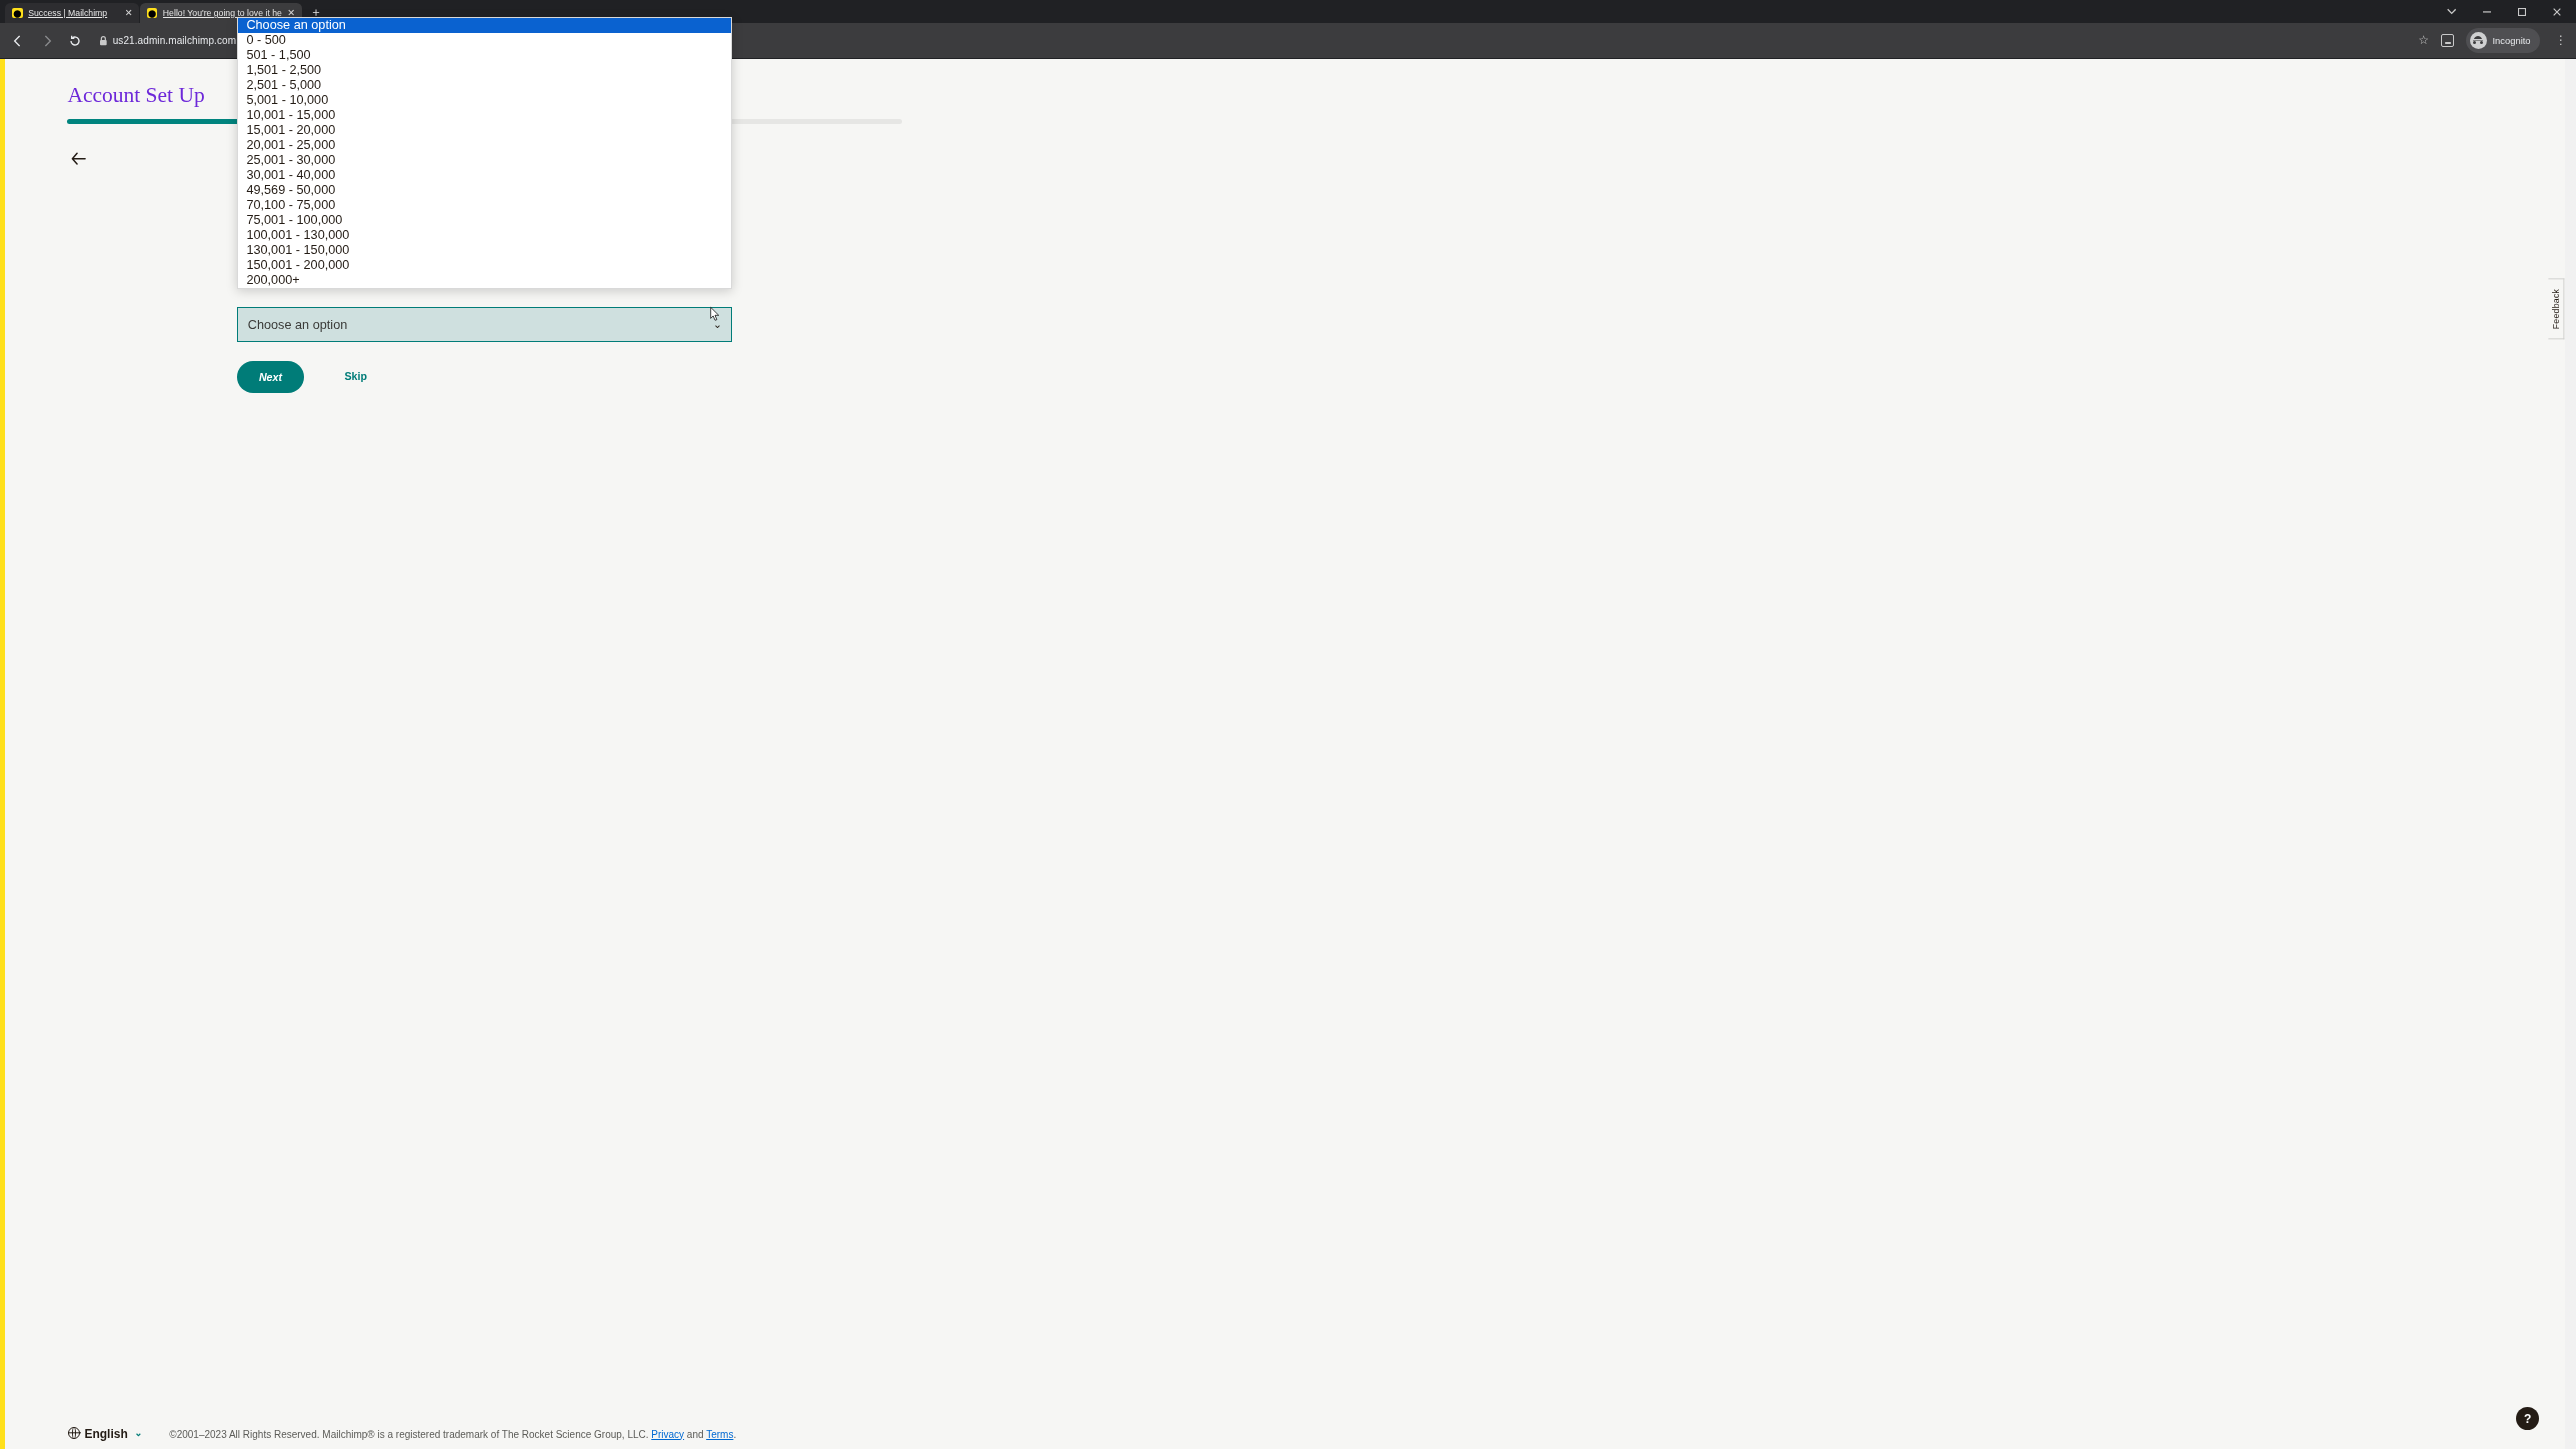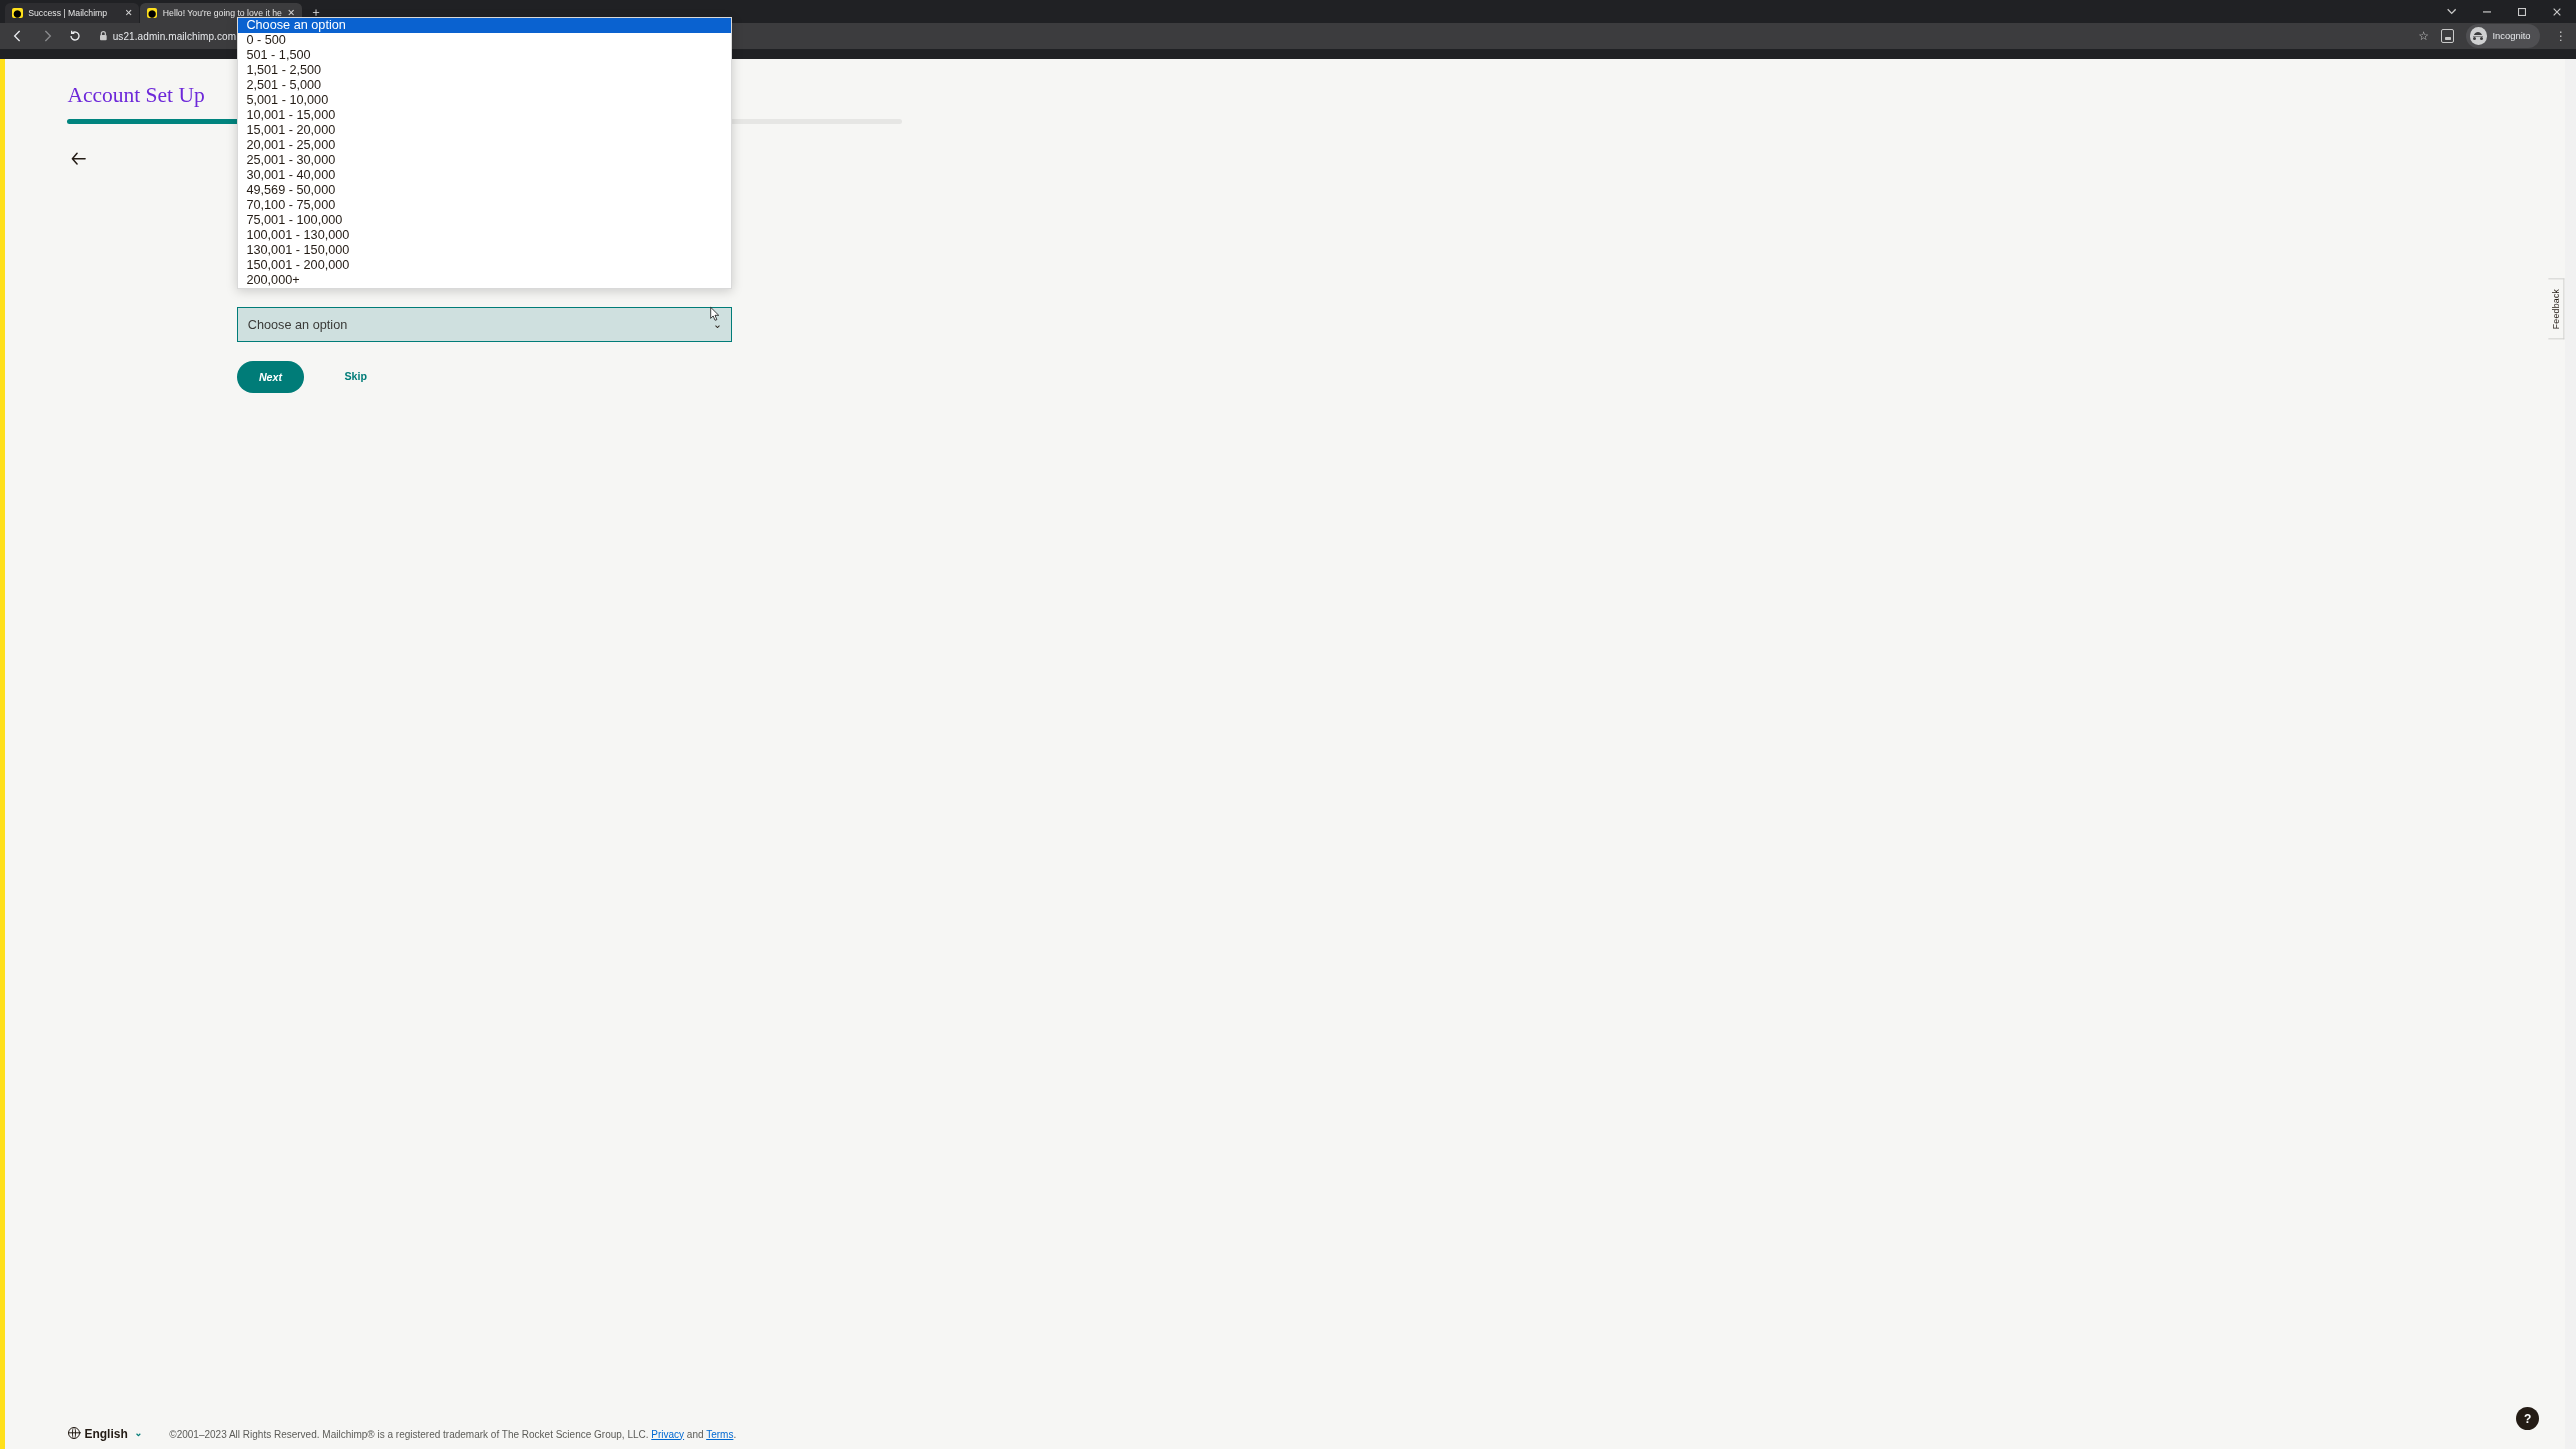--- a/index.html
+++ b/index.html
@@ -7,25 +7,25 @@
 
 
 .window-controls { position:absolute; top:0; right:0; height:23px; display:flex; align-items:center; gap:27px; padding:0 14.8px; color:#c9c9c9; }
 .window-controls span { font-size:10px; display:inline-flex; }
 
 .tab-strip { position:absolute; top:0; left:5.4px; right:134px; height:23px; display:flex; align-items:flex-end; }
 .browser-tab { height:20px; display:flex; align-items:center; padding:0 6.7px 0 6.7px; max-width:172px; min-width:134px; color:#e7e7e7; font-size:8.7px; position:relative; border-top-left-radius:5.4px; border-top-right-radius:5.4px; margin-right:0.7px; }
 .browser-tab.inactive { background:#2d2d30; }
 .browser-tab.active { background:#3c3c3e; }
 .browser-tab .favicon { width:10.7px; height:10.7px; border-radius:2px; background:#ffe01b; display:flex; align-items:center; justify-content:center; font-size:7.4px; color:#000; margin-right:5.4px; flex-shrink:0; }
-.browser-tab .title { overflow:hidden; white-space:nowrap; text-overflow:ellipsis; flex:1; }
+.browser-tab .title { overflow:hidden; white-space:nowrap; text-overflow:ellipsis; flex:1;text-decoration:underline; }
 .browser-tab .close { margin-left:5.4px; font-size:9.4px; line-height:9.4px; opacity:.9; }
 .new-tab { width:19px; height:19px; display:flex; align-items:center; justify-content:center; color:#e7e7e7; font-size:12px; margin-left:4px; margin-bottom:0.7px; }
 
-.toolbar { position:absolute; top:23px; left:0; right:0; height:26px; background:#3c3c3e; display:flex; align-items:center; padding:0 6.7px; gap:5.4px; }
+.toolbar { position:absolute; top:23px; left:0; right:0; height:35px; background:#3c3c3e; display:flex; align-items:center; padding:0 6.7px; gap:5.4px; }
 .nav-btn { width:23px; height:23px; border-radius:11.4px; display:flex; align-items:center; justify-content:center; color:#c9c9c9; font-size:12px; }
 .nav-btn.disabled { opacity:.45; }
 .address { display:flex; align-items:center; gap:6.7px; }
 .address .lock { color:#c9c9c9; font-size:9.4px; margin-left:6.7px; margin-right:-1.3px; }
 .address .url { color:#e8eaed; font-size:10px; letter-spacing:0.1px; }
 .toolbar-right { margin-left:auto; display:flex; align-items:center; gap:12px; color:#e8eaed; }
 .toolbar-right .star { font-size:12px; color:#c9c9c9; }
 .toolbar-right .ext { width:13.4px; height:13.4px; border:1.5px solid #c9c9c9; border-radius:2px; position:relative; }
 .toolbar-right .ext::after { content:''; position:absolute; left:2.7px; right:2.7px; bottom:2px; height:2.7px; background:#c9c9c9; border-radius:0.7px; }
 .incognito-badge { display:flex; align-items:center; gap:5.4px; background:#4f4f52; padding:3.4px 9.4px 3.4px 3.4px; border-radius:13.4px;text-align:center; }

